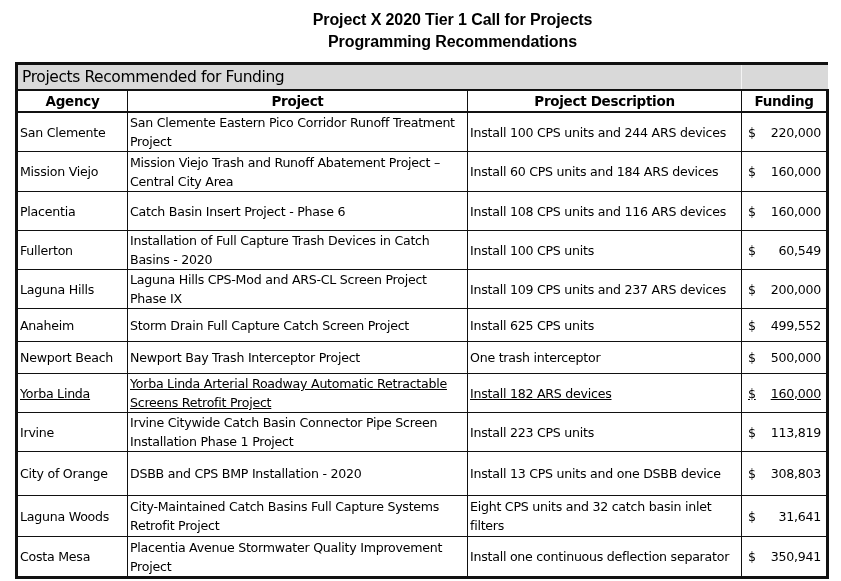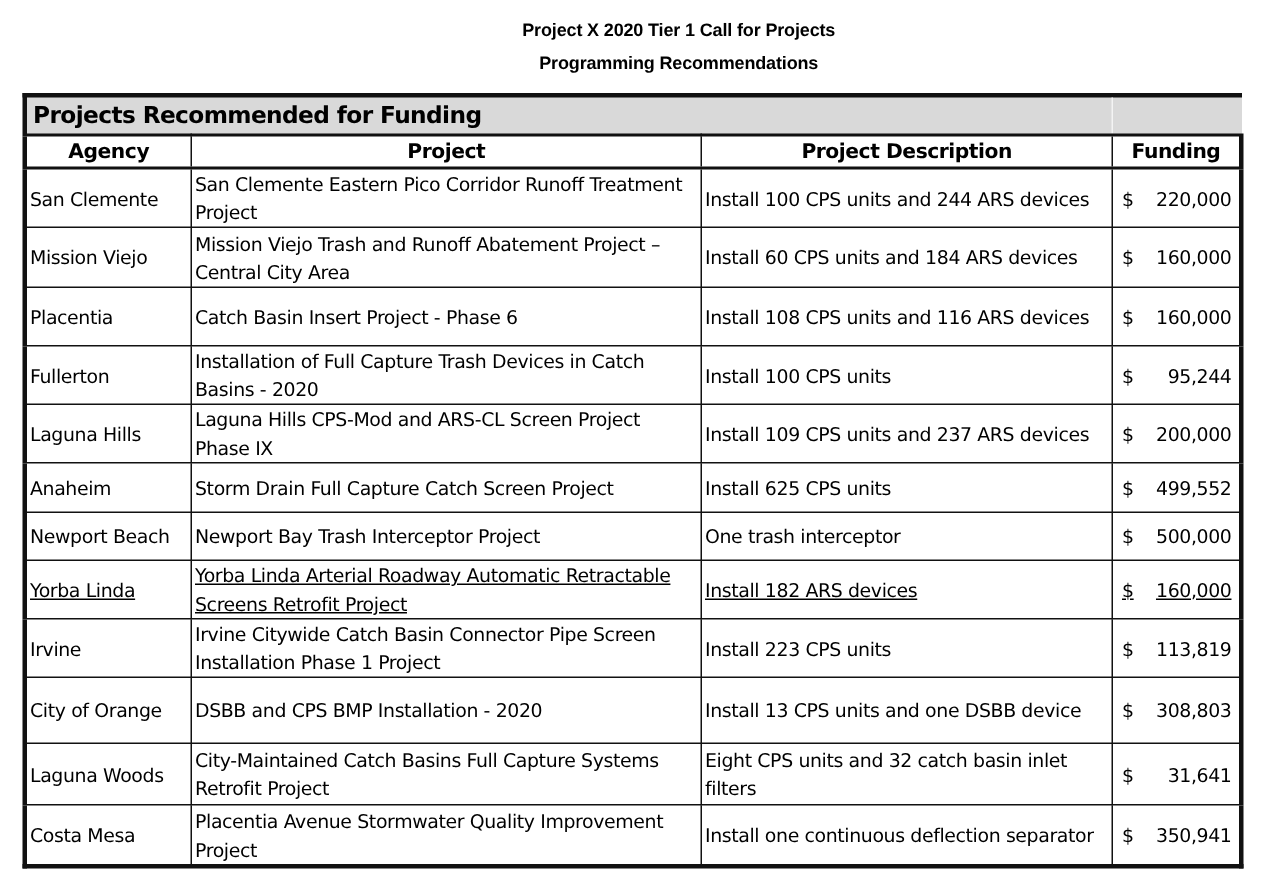--- a/index.html
+++ b/index.html
@@ -1,31 +1,31 @@
 <!DOCTYPE html>
 <html><head>
 <meta charset="utf-8">
 <style>
   html, body { margin: 0; padding: 0; background: #ffffff; }
   body { width: 841px; height: 581px; position: relative; overflow: hidden; font-family: "Liberation Sans", sans-serif; color: #000; }
   .title-block { position: absolute; left: 0; top: 9px; width: 841px; text-align: center; }
-  .title-line { font-family: "Liberation Sans", sans-serif; font-weight: bold; font-size: 12px; line-height: 22px; padding-left: 64px; letter-spacing: -0.1px; }
+  .title-line { font-family: "Liberation Sans", sans-serif; font-weight: bold; font-size: 16px; line-height: 22px; padding-left: 64px; letter-spacing: -0.1px; }
   table.funding {
     position: absolute; left: 15px; top: 62px;
     border-collapse: collapse; table-layout: fixed;
     width: 811px;
     font-family: "DejaVu Sans", sans-serif;
   }
   table.funding col.c-agency { width: 111px; }
   table.funding col.c-project { width: 340px; }
   table.funding col.c-desc { width: 274px; }
   table.funding col.c-funding { width: 86px; }
   .section-row td {
     background: #d9d9d9; height: 24px; padding: 0 4px;
-    font-weight: bold; font-size: 15.5px; letter-spacing: -0.4px;
+    font-weight: normal; font-size: 15.5px; letter-spacing: -0.4px;
     border-top: 3px solid #111; border-bottom: 2px solid #111;
   }
   .section-row td.sec-title { border-left: 3px solid #111; border-right: none; }
   .section-row td.sec-blank { border-left: 1px solid #f4f4f4; border-right: none; border-top: 3px solid #111; }
   .header-row th {
     height: 20px; padding: 0 2px; font-weight: bold; font-size: 13.5px; letter-spacing: -0.3px;
     border: 1.5px solid #111; border-bottom: 2px solid #111; background: #fff;
   }
   .header-row th:first-child { border-left: 3px solid #111; }
   .header-row th:last-child { border-right: 3px solid #111; }
@@ -100,21 +100,21 @@
           </div>
         </td>
       </tr>
       <tr style="height: 38px;">
         <td class="agency">Fullerton</td>
         <td class="project">Installation of Full Capture Trash Devices in Catch Basins - 2020</td>
         <td class="desc">Install 100 CPS units</td>
         <td class="funding">
           <div class="money">
             <span class="cur">$</span>
-            <span class="amt">95,244</span>
+            <span class="amt">60,549</span>
           </div>
         </td>
       </tr>
       <tr style="height: 39px; margin-top: 44px;">
         <td class="agency">Laguna Hills</td>
         <td class="project">Laguna Hills CPS-Mod and ARS-CL Screen Project Phase IX</td>
         <td class="desc">Install 109 CPS units and 237 ARS devices</td>
         <td class="funding">
           <div class="money">
             <span class="cur">$</span>

